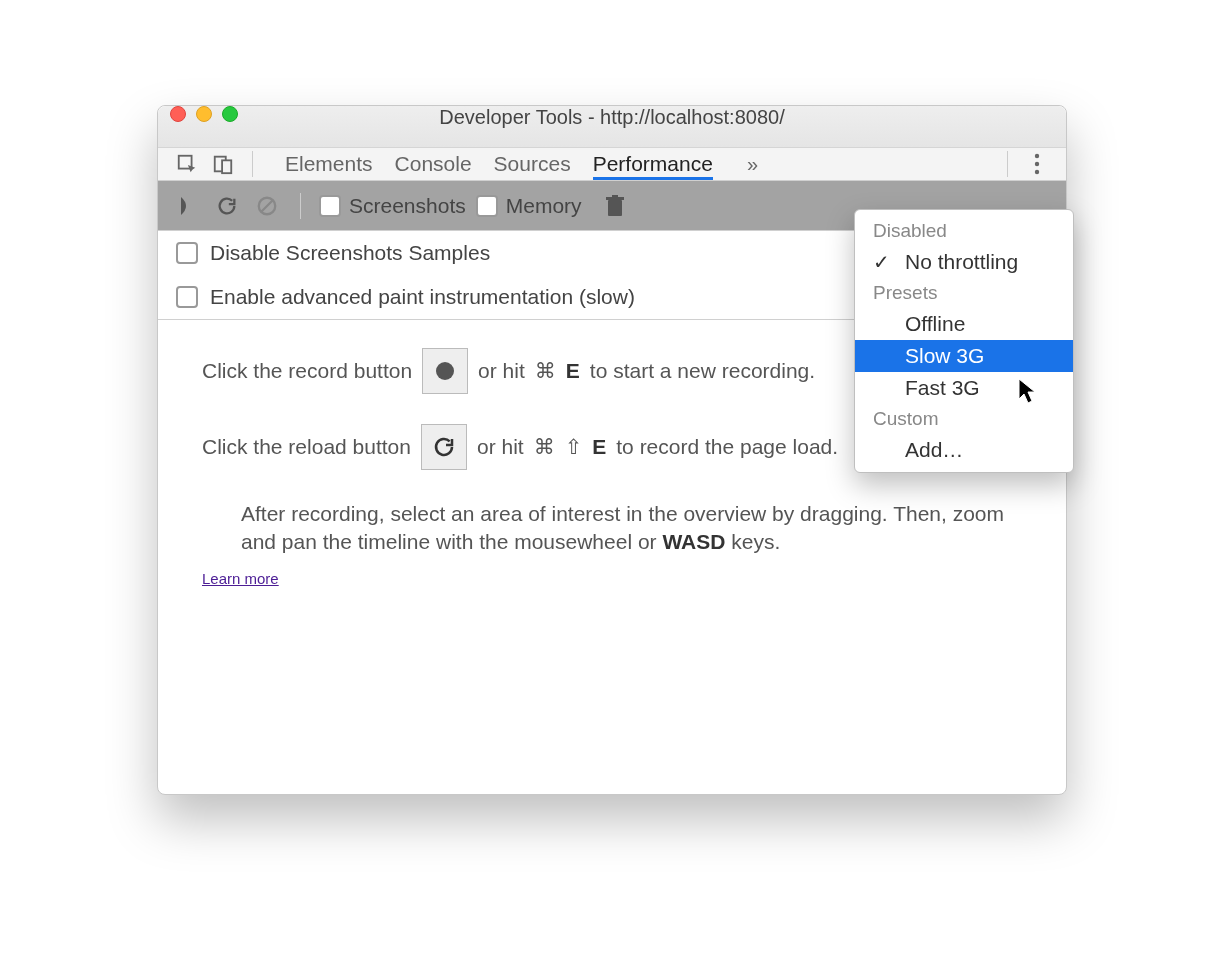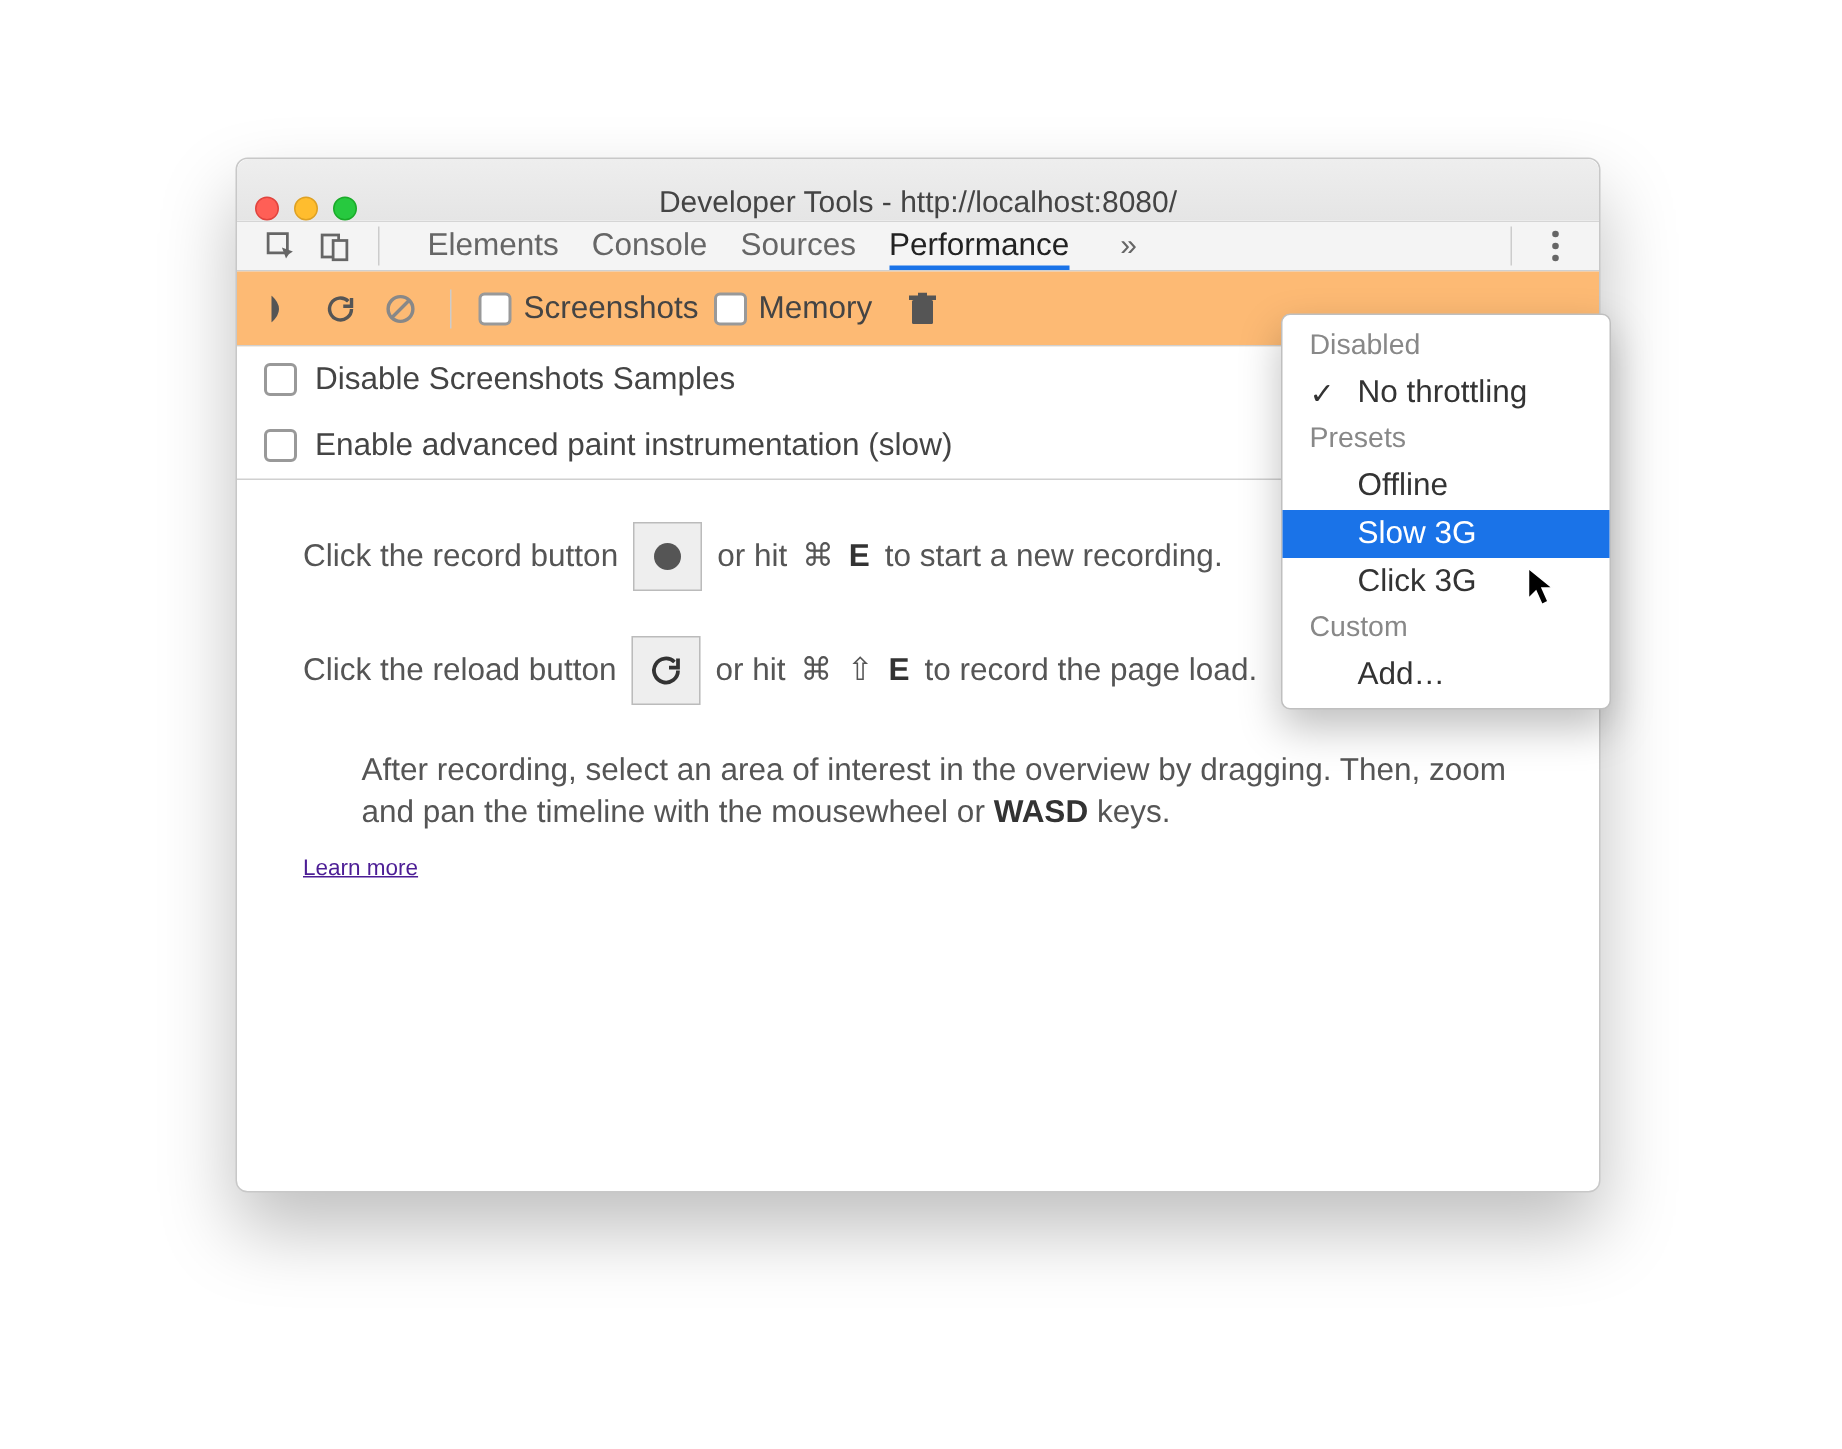--- a/index.html
+++ b/index.html
@@ -21,21 +21,21 @@
     border-radius: 8px;
     box-shadow: 0 25px 50px rgba(0,0,0,0.25);
     overflow: visible;
   }
   .titlebar {
     height: 42px;
     background: linear-gradient(#eeeeee, #e5e5e5);
     border-bottom: 1px solid #d5d5d5;
     border-radius: 8px 8px 0 0;
     display: flex;
-    align-items: flex-end;
+    align-items: flex-start;
     padding: 0 12px;
     position: relative;
   }
   .traffic {
     display: flex;
     gap: 10px;
     align-items: center;
   }
   .dot { width: 16px; height: 16px; border-radius: 50%; }
   .dot.red { background:#ff5f56; border:1px solid #e0443e; }
@@ -89,21 +89,21 @@
     border-bottom-color:#1a73e8;
   }
   .chev { color:#666; font-size:20px; margin-left:12px; }
   .spacer { flex:1; }
   .toolbar {
     height:50px;
     border-bottom:1px solid #d0d0d0;
     display:flex; align-items:center;
     padding:0 14px;
     gap:10px;
-    background:#fdba74;
+    background:#a3a3a3;
   }
   .tb-item { display:flex; align-items:center; gap:8px; color:#444; font-size:21px; }
   .checkbox {
     width:22px; height:22px; border:2px solid #999; border-radius:4px; background:#fff;
   }
   .settings-rows { background:#fff; border-bottom:1px solid #d0d0d0; }
   .set-row {
     display:flex; align-items:center; padding:10px 18px;
     font-size:21px; color:#444; gap:12px;
   }
@@ -289,21 +289,21 @@
     </div>
     <a href="#" class="link">Learn more</a>
   </div>
 
   <div class="menu">
     <div class="menu-header">Disabled</div>
     <div class="menu-item checked">No throttling</div>
     <div class="menu-header">Presets</div>
     <div class="menu-item">Offline</div>
     <div class="menu-item selected">Slow 3G</div>
-    <div class="menu-item">Click 3G</div>
+    <div class="menu-item">Fast 3G</div>
     <div class="menu-header">Custom</div>
     <div class="menu-item">Add…</div>
   </div>
 
   <svg class="cursor" viewBox="0 0 20 26">
     <path d="M1 1 L1 21 L6 16 L10 25 L14 23 L10 14 L17 14 Z" fill="#000" stroke="#fff" stroke-width="1"></path>
   </svg>
 
 </div>
 

